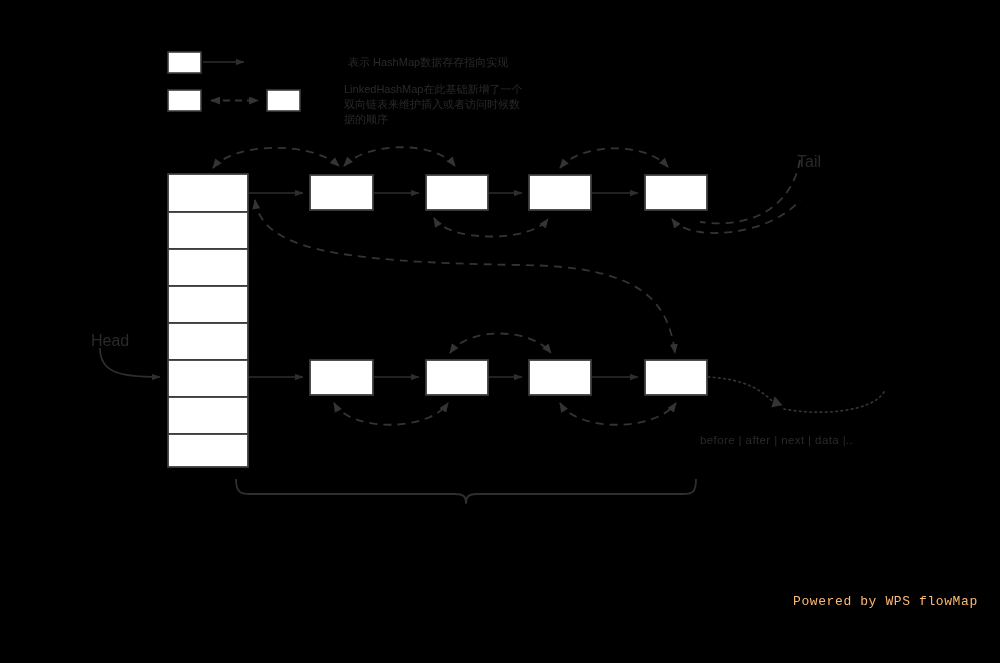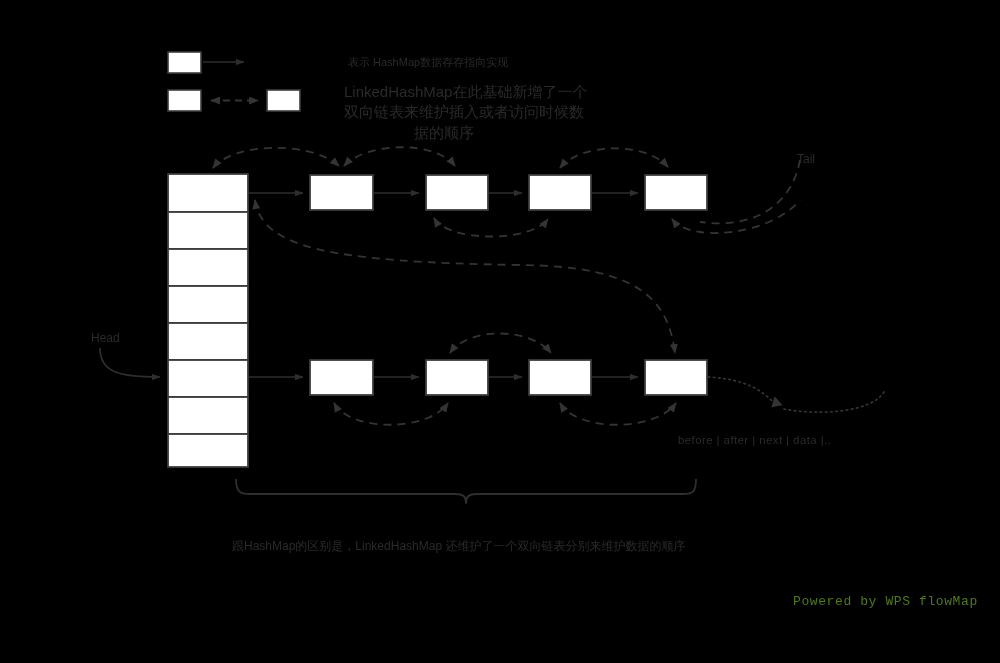--- a/index.html
+++ b/index.html
@@ -23,27 +23,27 @@
     height: 663px;
   }
   .lbl {
     position: absolute;
     color: #2a2a2a;
     font-family: "Liberation Sans", sans-serif;
     white-space: pre;
     line-height: 1.35;
   }
   .lbl-cn { font-size: 11px; }
-  .lbl-note { font-size: 15px; text-align: center; }
+  .lbl-note { font-size: 11px; }
   .lbl-caption { font-size: 12px; }
   .lbl-fields { font-size: 11.5px; letter-spacing: .4px; }
-  .lbl-headtail { font-size: 12px; }
+  .lbl-headtail { font-size: 16px; }
   .footer {
     position: absolute;
-    color: #4d7c0f;
+    color: #fdba74;
     font-family: "Liberation Mono", monospace;
     font-size: 13px;
     letter-spacing: .6px;
     white-space: pre;
   }
 </style>
 </head>
 <body>
 
 <div id="canvas">
@@ -153,19 +153,18 @@
 
   <div class="lbl lbl-note" style="left:344px; top:82px; width:200px;">LinkedHashMap在此基础新增了一个
 双向链表来维护插入或者访问时候数
 据的顺序</div>
 
   <div class="lbl lbl-headtail" style="left:63px; top:330px;margin-left:28px;">Head</div>
 
   <div class="lbl lbl-headtail" style="left:797px; top:151px;">Tail</div>
 
 
-  <div class="lbl lbl-fields" style="left:678px; top:433px;">before | after | next | data |..</div>
+  <div class="lbl lbl-fields" style="left:700px; top:433px;">before | after | next | data |..</div>
 
-  <div class="lbl lbl-caption" style="left:232px; top:538px;">跟HashMap的区别是，LinkedHashMap 还维护了一个双向链表分别来维护数据的顺序</div>
 
   <div class="footer" style="left:793px; top:594px;">Powered by WPS flowMap</div>
 
 </div>
 
 </body></html>

